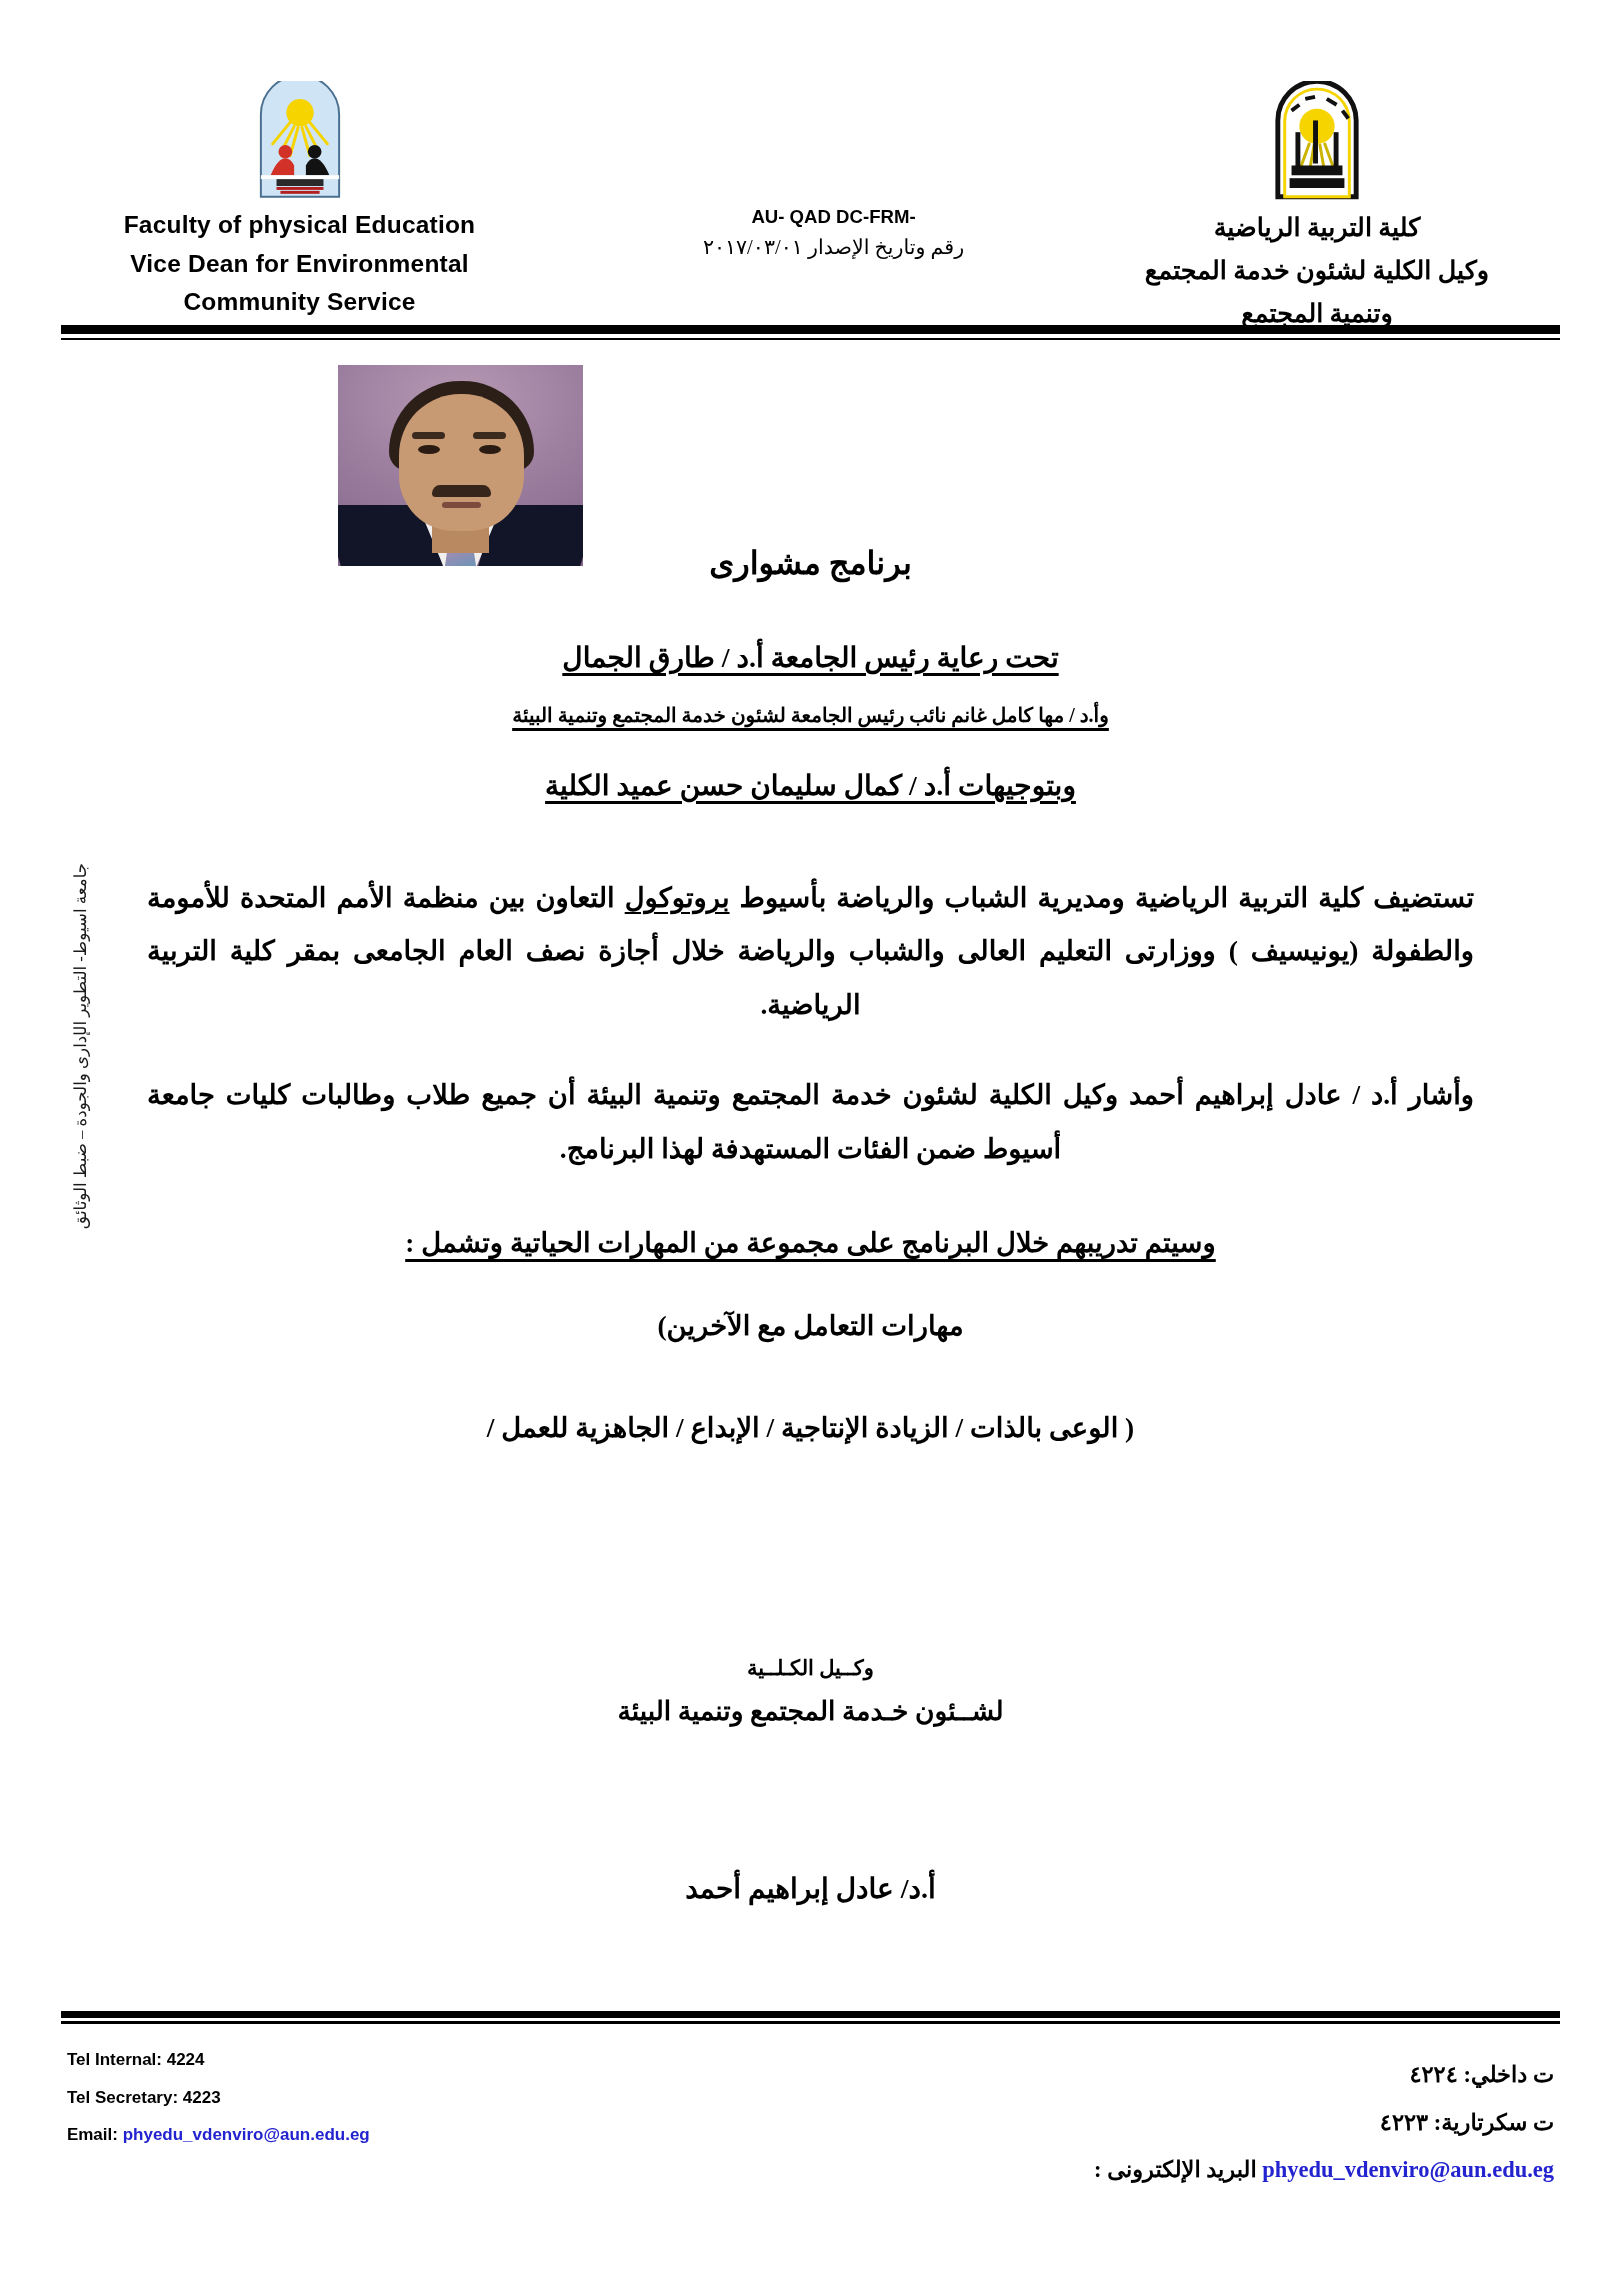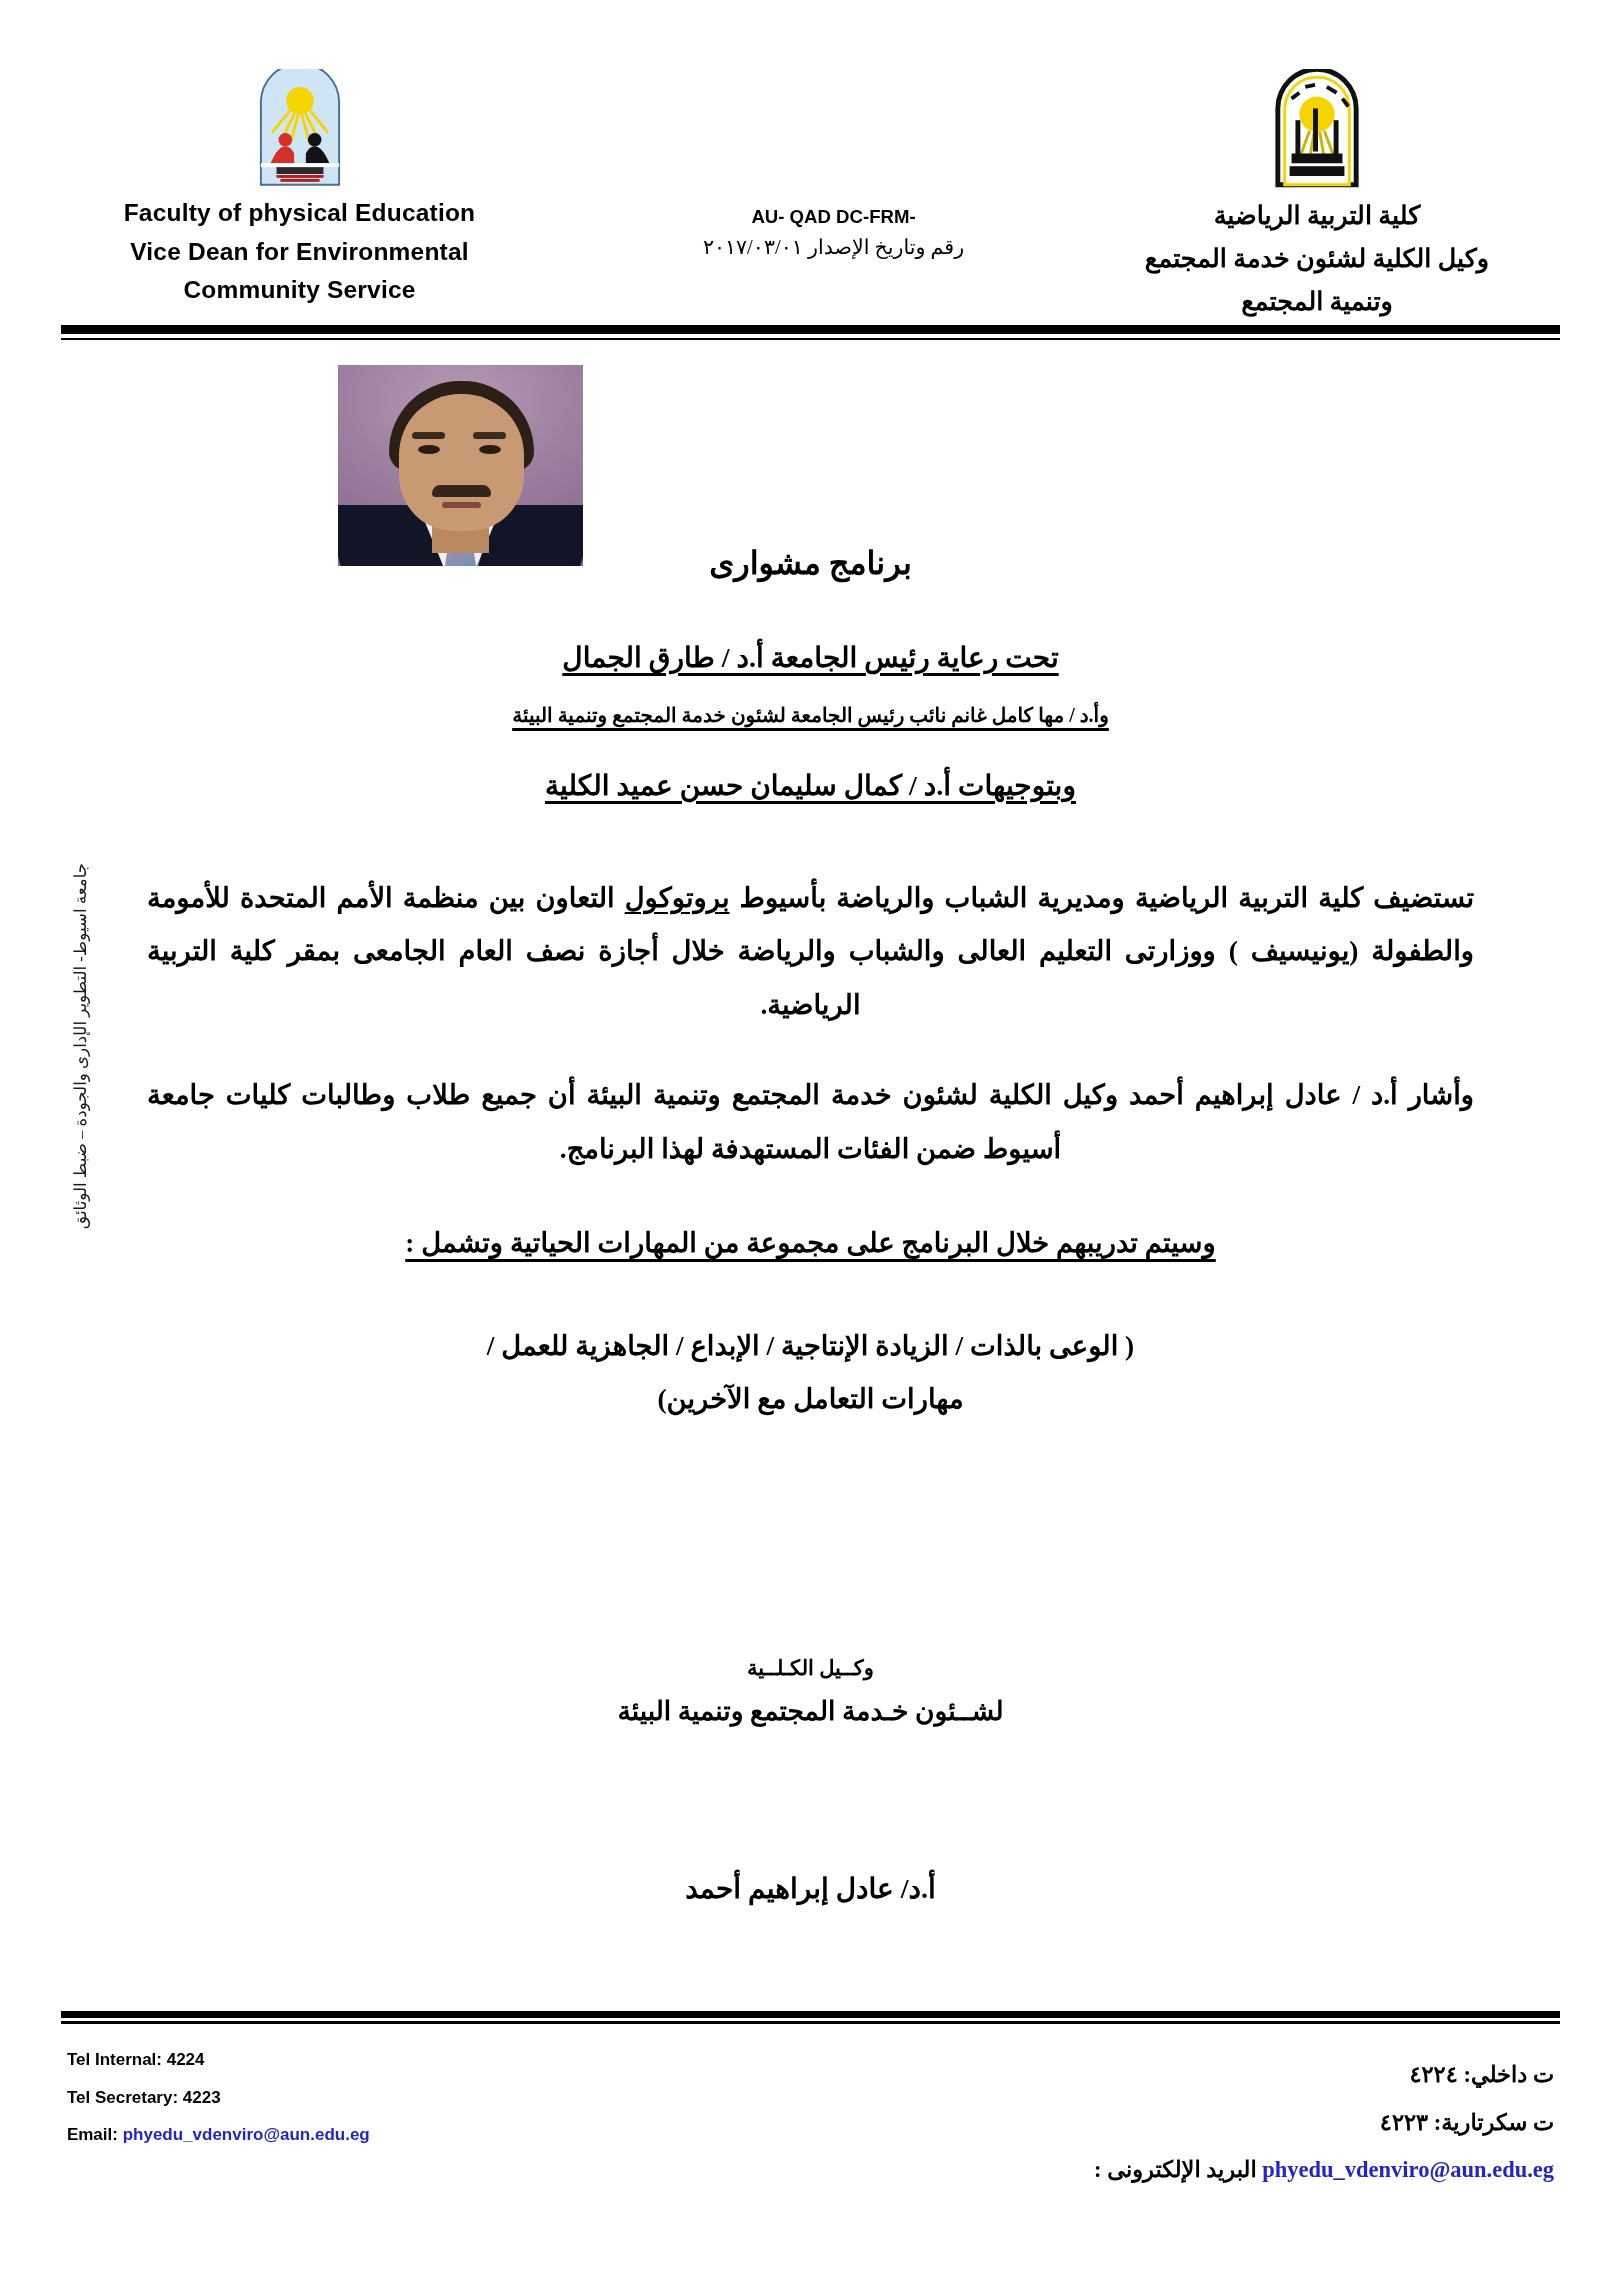--- a/index.html
+++ b/index.html
@@ -25,21 +25,21 @@
   
   .header {
     position: absolute;
     top: 69px;
     left: 69px;
     right: 69px;
     height: 245px;
   }
   .hdr-col {
     position: absolute;
-    top: 0;
+    top: 12px;
   }
   .hdr-left  { left: 0;  width: 461px; text-align: center; }
   .hdr-mid   { left: 549px; width: 431px; text-align: center; top: 137px; }
   .hdr-right { right: 0; width: 470px; text-align: center; }
 
   .logo-box { display: flex; justify-content: center; align-items: flex-start; height: 123px; }
 
   .hdr-en-title {
     font-family: "Liberation Sans", sans-serif;
     font-weight: bold;
@@ -358,22 +358,22 @@
   </div>
 
   <div class="body-block" style="top:872px;">
 
     <p class="para"><span>تستضيف كلية التربية الرياضية ومديرية الشباب والرياضة بأسيوط   </span><span class="u">بروتوكول</span><span> التعاون بين منظمة الأمم المتحدة للأمومة والطفولة (يونيسيف ) ووزارتى التعليم العالى والشباب والرياضة خلال أجازة نصف العام الجامعى بمقر كلية التربية الرياضية.</span></p>
 
     <p class="para" style="margin-top:37px;">وأشار أ.د / عادل إبراهيم أحمد وكيل الكلية لشئون خدمة المجتمع وتنمية البيئة أن جميع طلاب وطالبات كليات جامعة أسيوط ضمن الفئات المستهدفة لهذا البرنامج.</p>
 
     <p class="para para-center para-under" style="margin-top:41px;">وسيتم تدريبهم خلال البرنامج على مجموعة من المهارات الحياتية وتشمل :</p>
 
+    <p class="para para-center" style="margin-top:0;">مهارات التعامل مع الآخرين)</p>
     <p class="para para-center" style="margin-top:49px;margin-bottom:0;">( الوعى بالذات / الزيادة الإنتاجية / الإبداع / الجاهزية للعمل /</p>
-    <p class="para para-center" style="margin-top:0;">مهارات التعامل مع الآخرين)</p>
   </div>
 
   <div class="sig" style="top:1656px;">
     <div class="sig-line1">وكــيل الكـلــية</div>
     <div class="sig-line2">لشــئون خـدمة المجتمع وتنمية البيئة</div>
   </div>
   <div class="sig" style="top:1872px;">
     <div class="sig-name">أ.د/ عادل إبراهيم أحمد</div>
   </div>
 

